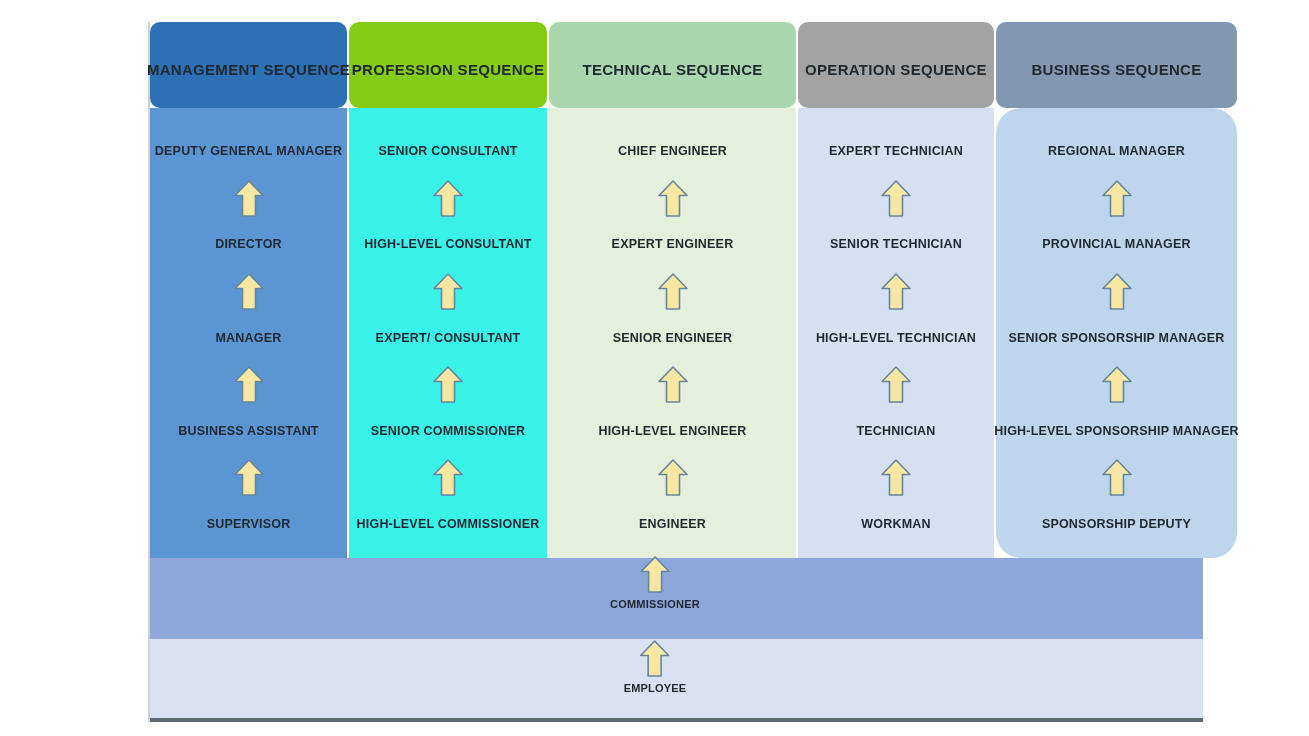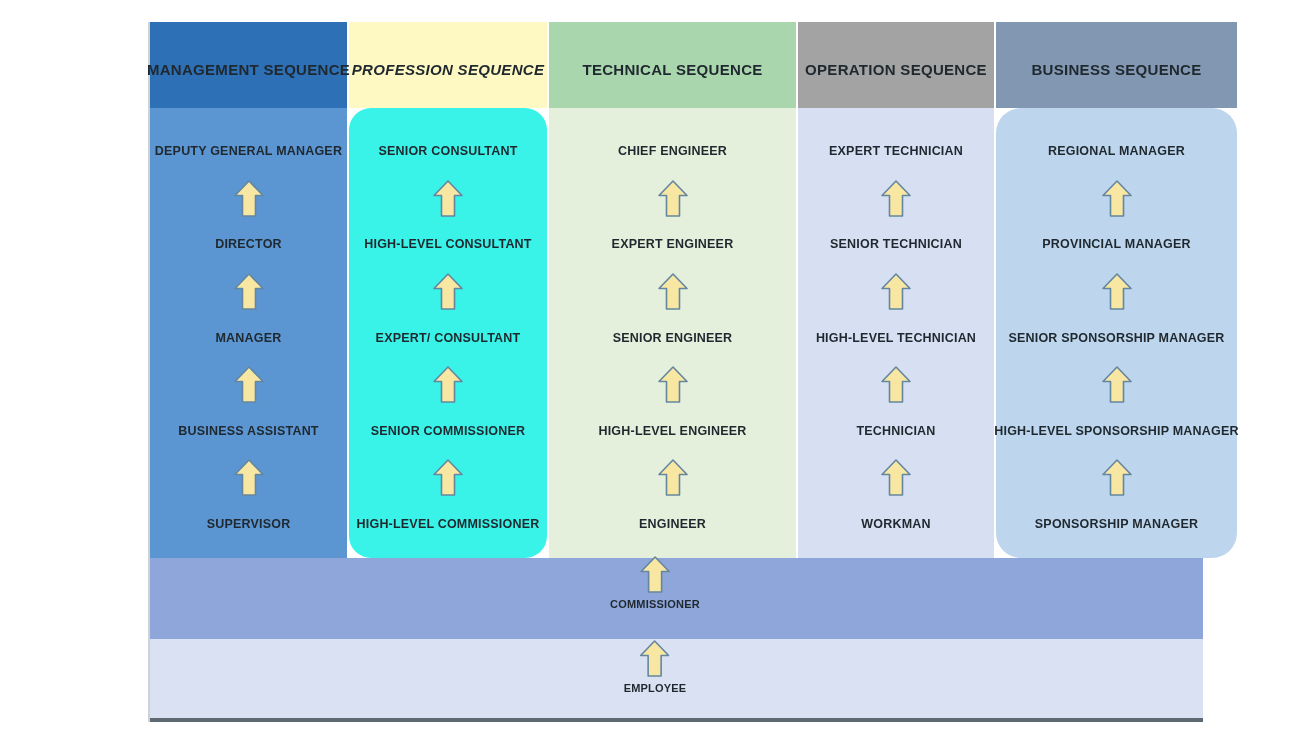--- a/index.html
+++ b/index.html
@@ -32,20 +32,21 @@
   .column { display: flex; flex-direction: column; flex: none; }
   .column:nth-child(1) { width: 197px; }
   .column:nth-child(2) { width: 198px; }
   .column:nth-child(3) { width: 247px; }
   .column:nth-child(4) { width: 196px; }
   .column:nth-child(5) { width: 241px; }
   .col-header {
     height: 86px;
     display: flex; align-items: center; justify-content: center;
     padding-top: 8px;
+    border-radius: 10px;
   }
   .col-title {
     font-size: 15px; font-weight: bold;
     letter-spacing: 0.3px;
     color: var(--text-color);
     text-align: center; white-space: nowrap;
   }
   .col-body {
     flex: 1;
     display: flex; flex-direction: column;
@@ -102,24 +103,24 @@
     <polygon points="15,1 29,15.5 21.5,15.5 21.5,36 8.5,36 8.5,15.5 1,15.5" style="fill:var(--arrow-fill); stroke:var(--arrow-stroke); stroke-width:1.6; stroke-linejoin:round;"></polygon>
   </svg>
           <div class="level-label">BUSINESS ASSISTANT</div>
           <svg class="arrow-icon" width="30" height="37" viewBox="0 0 30 37">
     <polygon points="15,1 29,15.5 21.5,15.5 21.5,36 8.5,36 8.5,15.5 1,15.5" style="fill:var(--arrow-fill); stroke:var(--arrow-stroke); stroke-width:1.6; stroke-linejoin:round;"></polygon>
   </svg>
           <div class="level-label">SUPERVISOR</div>
         </div>
   </div>
       <div class="column">
-    <div class="col-header" style="background: #fef9c3; font-style: italic;">
+    <div class="col-header" style="background: #84cc16;">
       <div class="col-title">PROFESSION SEQUENCE</div>
     </div>
-    <div class="col-body" style="background: rgb(57, 243, 233); border-radius: 22px;">
+    <div class="col-body" style="background: rgb(57, 243, 233);">
           <div class="level-label">SENIOR CONSULTANT</div>
           <svg class="arrow-icon" width="30" height="37" viewBox="0 0 30 37">
     <polygon points="15,1 29,15.5 21.5,15.5 21.5,36 8.5,36 8.5,15.5 1,15.5" style="fill:var(--arrow-fill); stroke:var(--arrow-stroke); stroke-width:1.6; stroke-linejoin:round;"></polygon>
   </svg>
           <div class="level-label">HIGH-LEVEL CONSULTANT</div>
           <svg class="arrow-icon" width="30" height="37" viewBox="0 0 30 37">
     <polygon points="15,1 29,15.5 21.5,15.5 21.5,36 8.5,36 8.5,15.5 1,15.5" style="fill:var(--arrow-fill); stroke:var(--arrow-stroke); stroke-width:1.6; stroke-linejoin:round;"></polygon>
   </svg>
           <div class="level-label">EXPERT/ CONSULTANT</div>
           <svg class="arrow-icon" width="30" height="37" viewBox="0 0 30 37">
@@ -194,21 +195,21 @@
     <polygon points="15,1 29,15.5 21.5,15.5 21.5,36 8.5,36 8.5,15.5 1,15.5" style="fill:var(--arrow-fill); stroke:var(--arrow-stroke); stroke-width:1.6; stroke-linejoin:round;"></polygon>
   </svg>
           <div class="level-label">SENIOR SPONSORSHIP MANAGER</div>
           <svg class="arrow-icon" width="30" height="37" viewBox="0 0 30 37">
     <polygon points="15,1 29,15.5 21.5,15.5 21.5,36 8.5,36 8.5,15.5 1,15.5" style="fill:var(--arrow-fill); stroke:var(--arrow-stroke); stroke-width:1.6; stroke-linejoin:round;"></polygon>
   </svg>
           <div class="level-label">HIGH-LEVEL SPONSORSHIP MANAGER</div>
           <svg class="arrow-icon" width="30" height="37" viewBox="0 0 30 37">
     <polygon points="15,1 29,15.5 21.5,15.5 21.5,36 8.5,36 8.5,15.5 1,15.5" style="fill:var(--arrow-fill); stroke:var(--arrow-stroke); stroke-width:1.6; stroke-linejoin:round;"></polygon>
   </svg>
-          <div class="level-label">SPONSORSHIP MANAGER</div>
+          <div class="level-label">SPONSORSHIP DEPUTY</div>
         </div>
   </div>
     </div>
 
   <div class="base-row commissioner">
     <div class="base-stack">
       <svg class="arrow-icon" width="30" height="37" viewBox="0 0 30 37">
         <polygon points="15,1 29,15.5 21.5,15.5 21.5,36 8.5,36 8.5,15.5 1,15.5" style="fill:var(--arrow-fill); stroke:var(--arrow-stroke); stroke-width:1.6; stroke-linejoin:round;"></polygon>
       </svg>
       <div class="base-label">COMMISSIONER</div>

